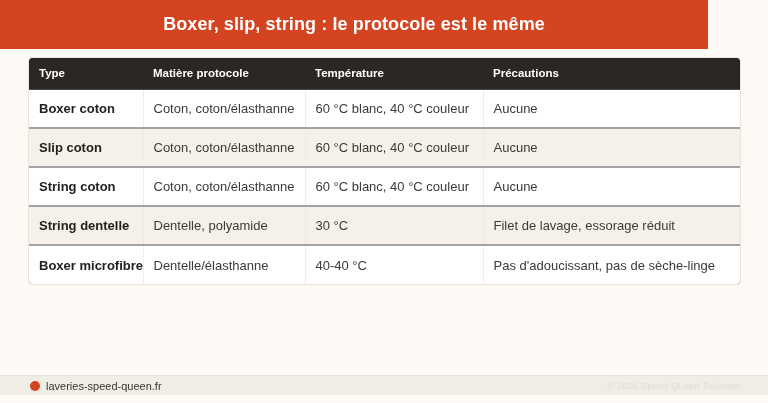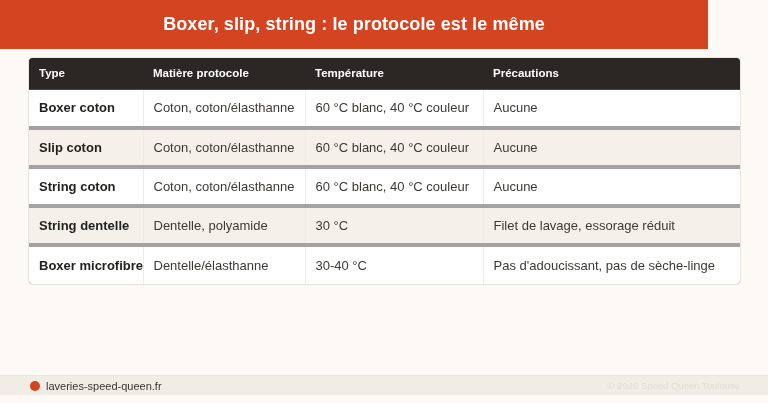--- a/index.html
+++ b/index.html
@@ -37,21 +37,21 @@
   }
   tbody tr { height: 39px; }
   tbody tr:nth-child(even) { background: #f5f1ea; }
   tbody tr:nth-child(odd) { background: #ffffff; }
   tbody td {
     font-size: 13px; padding: 10px 10px; color: #3d3a36;
     border-left: 1px solid #efebe5;
     white-space: nowrap;
   }
   tbody td:first-child { border-left: none; font-weight: bold; color: #24221f; }
-  tbody tr + tr td { border-top: 4px solid #a3a3a3; }
+  tbody tr + tr td { border-top: 2px solid #a3a3a3; }
   .footer {
     position: absolute; left: 0; top: 375px; width: 768px; height: 20px;
     background: #f0ece6; border-top: 1px solid #e8e3dc;
     display: flex; align-items: center; justify-content: space-between;
     padding: 0 28px 0 30px;
   }
   .brand { display: flex; align-items: center; gap: 6px; }
   .dot { width: 10px; height: 10px; border-radius: 50%; background: #d44420; display: inline-block; }
   .brand-text { font-size: 11px; color: #3a3733; }
   .copyright { font-size: 9.5px; color: #e2ddd5; }
@@ -100,21 +100,21 @@
       </tr>
       <tr>
         <td>String dentelle</td>
         <td>Dentelle, polyamide</td>
         <td>30 °C</td>
         <td>Filet de lavage, essorage réduit</td>
       </tr>
       <tr>
         <td>Boxer microfibre</td>
         <td>Dentelle/élasthanne</td>
-        <td>30-40 °C</td>
+        <td>40-40 °C</td>
         <td>Pas d'adoucissant, pas de sèche-linge</td>
       </tr>
     </tbody>
   </table>
 </div>
 
 <div class="footer">
   <div class="brand">
     <span class="dot"></span>
     <span class="brand-text">laveries-speed-queen.fr</span>

